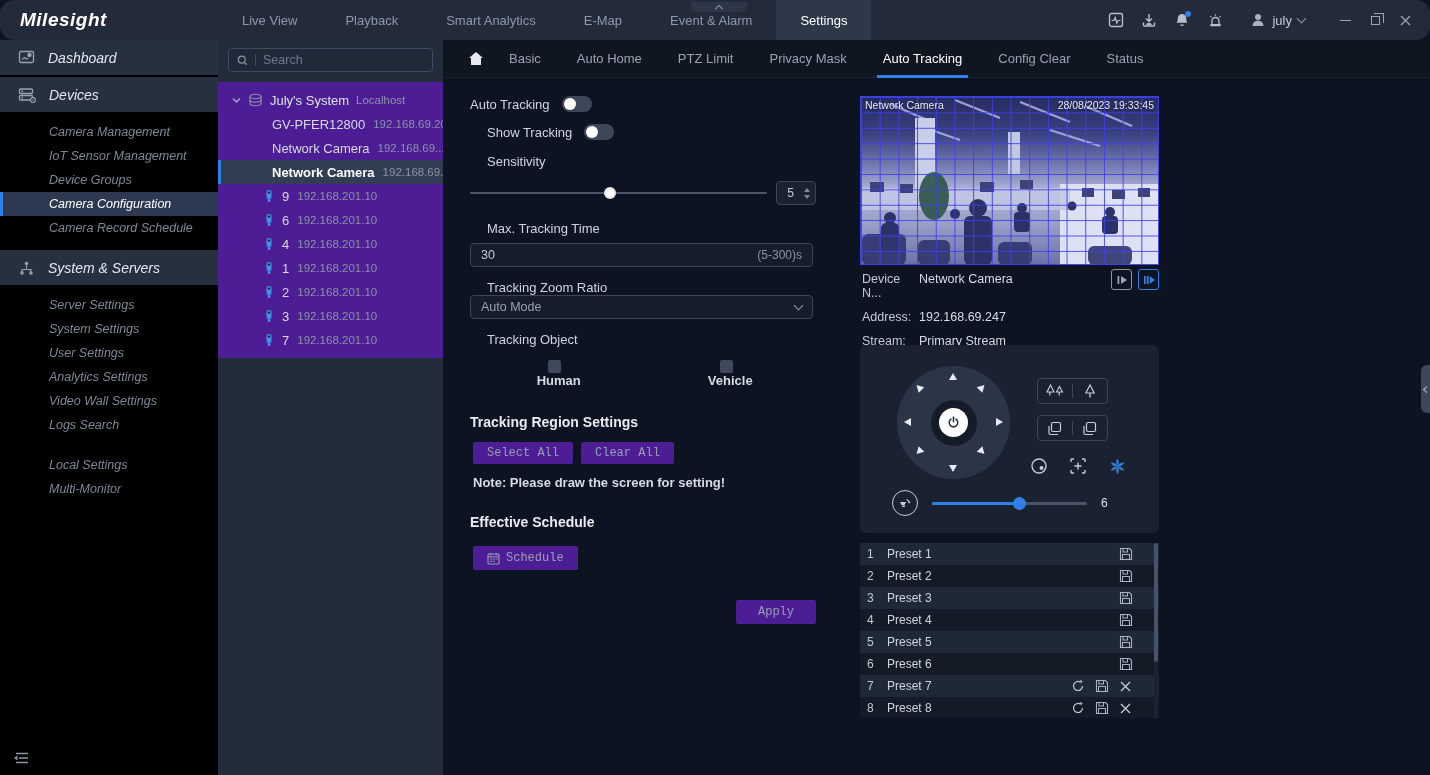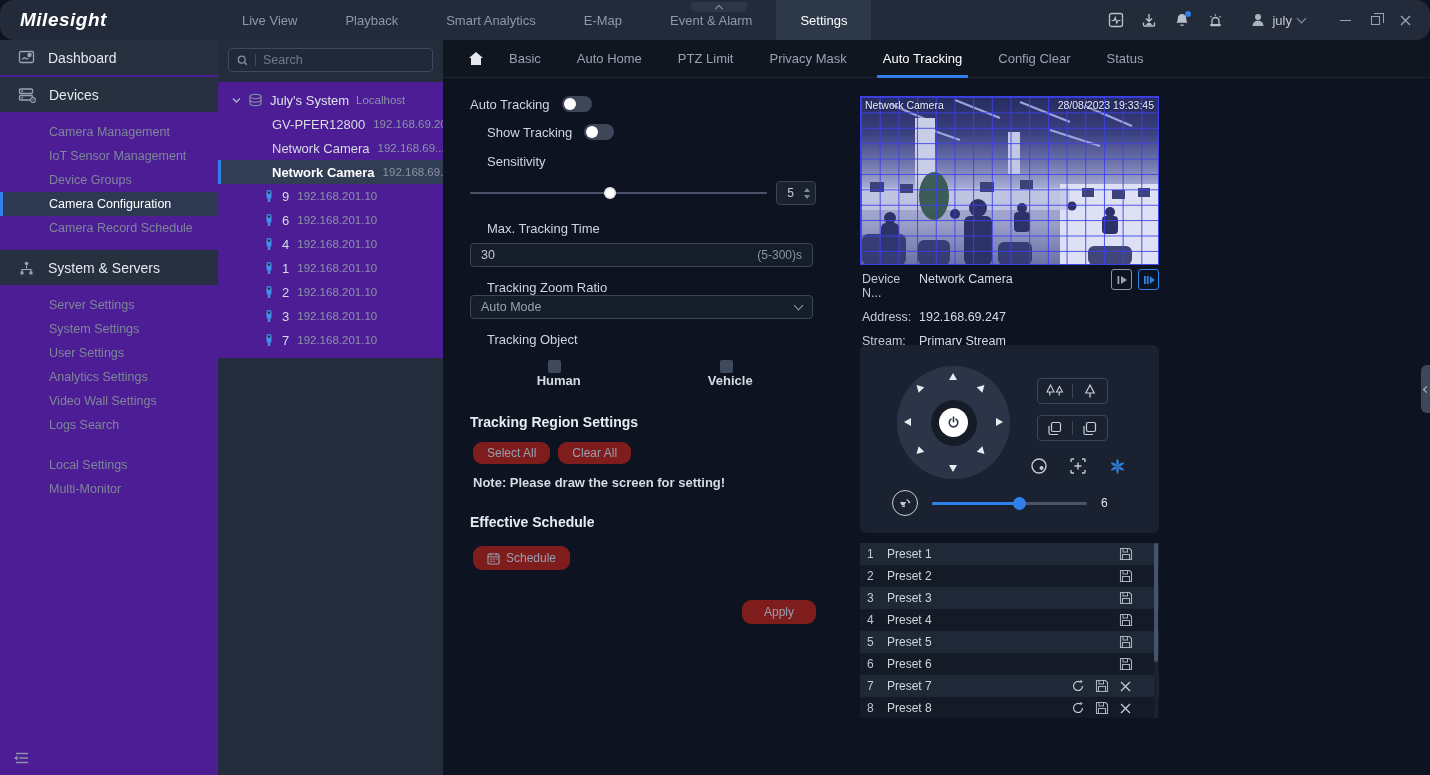--- a/index.html
+++ b/index.html
@@ -24,21 +24,21 @@
   .chev-down { width:7px; height:7px; border-right:1.5px solid #8d98aa; border-bottom:1.5px solid #8d98aa;
     transform:rotate(45deg); margin-top:-3px; }
   .win-controls { display:flex; align-items:center; gap:4px; margin-left:18px; }
   .win-btn { width:26px; height:26px; display:flex; align-items:center; justify-content:center; color:#9aa3b3; }
   .min-glyph { width:11px; height:0; border-top:1.5px solid #9aa3b3; }
   .restore-glyph { width:9px; height:9px; border:1.2px solid #9aa3b3; position:relative; }
   .restore-glyph:before { content:""; position:absolute; left:2px; top:-4px; width:9px; height:9px;
     border:1.2px solid #9aa3b3; border-left:none; border-bottom:none; }
 
   
-  .sidebar { position:absolute; top:40px; left:0; width:218px; bottom:0; background:#4c1d95; }
+  .sidebar { position:absolute; top:40px; left:0; width:218px; bottom:0; background:#000000;font-style:italic; }
   .sec-header { height:35px; display:flex; align-items:center; gap:13px; padding-left:18px;
     background:#27303f; color:#e4e8ee; font-size:14px; margin-bottom:2px; cursor:pointer; }
   .sec-header svg { flex:none; }
   .sec-items { padding:6px 0 10px 0; }
   .side-item { height:24px; display:flex; align-items:center; padding-left:49px; font-size:12.5px;
     color:#7e8798; cursor:pointer; position:relative; }
   .side-item.active { background:#2d3950; color:#fff; }
   .side-item.active:before { content:""; position:absolute; left:0; top:0; bottom:0; width:3px; background:#2f80e8; }
   .sidebar-collapse { position:absolute; left:12px; bottom:8px; width:20px; height:18px; cursor:pointer; }
 
@@ -103,22 +103,22 @@
   .range-hint { color:#8a94a6; font-size:12px; }
   .select { width:343px; height:24px; background:#151c2a; border:1px solid #3a4557;
     border-radius:4px; display:flex; align-items:center; padding:0 10px; cursor:pointer; }
   .select .sel-val { flex:1; font-size:12.5px; color:#98a2b3; }
   .cb-row { display:flex; align-items:center; margin-top:13px; margin-left:3px; }
   .checkbox { width:13px; height:13px; border-radius:2px; background:#3e495c; margin-right:8px; cursor:pointer; }
   .cb-label { font-size:13px; color:#d6dbe4; font-weight:bold; }
   .cb-group { display:flex; align-items:center; width:185px;flex-direction:column; }
   .section-title { margin-top:26px; font-size:14px; color:#e8ecf2; font-weight:bold; }
   .btn-row { display:flex; gap:8px; margin-top:12px; margin-left:3px; }
-  .btn { height:22px; padding:0 14px; background:#7f1d1d; border:none; border-radius:9px; color:#97a0b2;
-    font-size:12px; display:flex; align-items:center; gap:6px; cursor:pointer; font-family:Liberation Sans, sans-serif; }
+  .btn { height:22px; padding:0 14px; background:#4c1d95; border:none; border-radius:2px; color:#97a0b2;
+    font-size:12px; display:flex; align-items:center; gap:6px; cursor:pointer; font-family:Liberation Mono, monospace; }
   .note { margin-top:11px; margin-left:3px; font-size:13px; color:#d6dbe4; font-weight:bold; }
   .btn-schedule { margin-top:16px; margin-left:3px; height:24px; }
   .apply-wrap { margin-top:30px; display:flex; justify-content:flex-end; }
   .btn-apply { height:24px; padding:0 22px; }
 
   
   .right-col { position:absolute; left:417px; top:0; width:299px; }
   .preview { position:absolute; top:56px; left:0; width:299px; height:169px; background:#1a2040; overflow:hidden; }
   .preview svg.scene { position:absolute; inset:0; }
   .grid-overlay { position:absolute; inset:0; border:1px solid rgba(60,64,235,.95);

